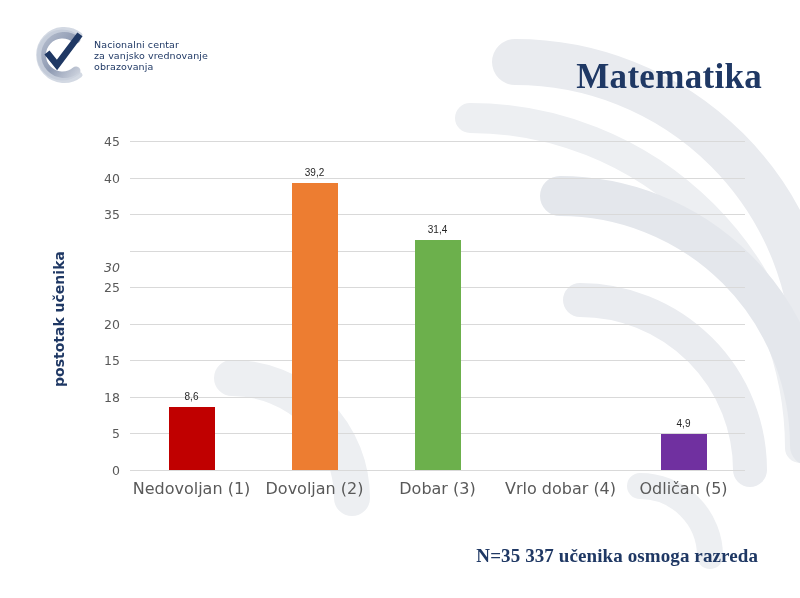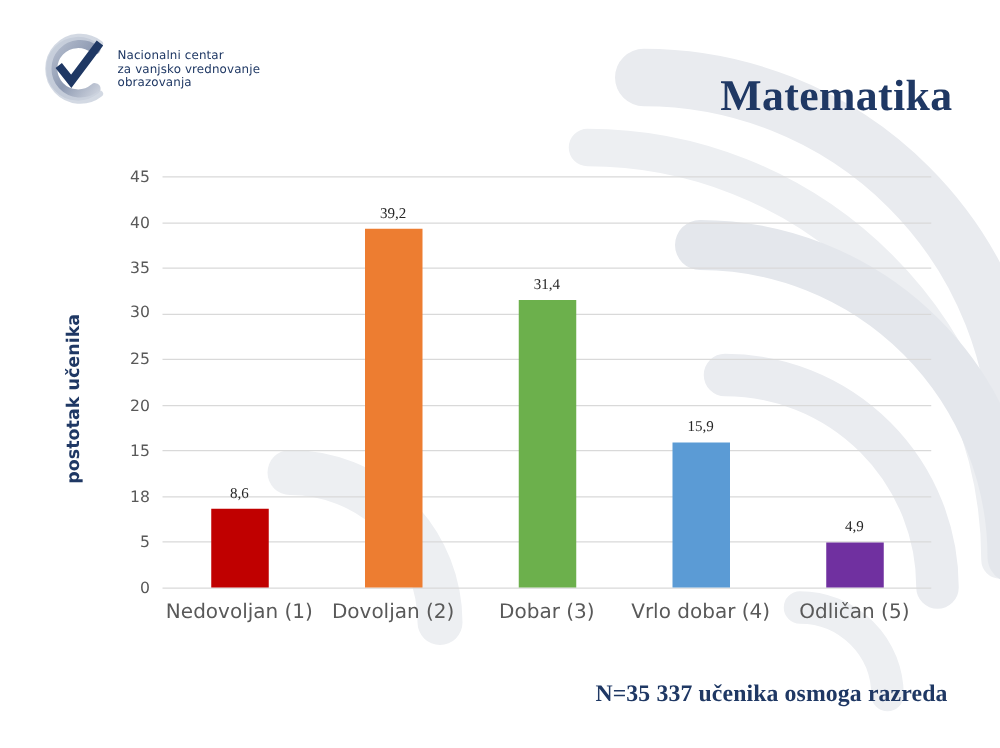--- a/index.html
+++ b/index.html
@@ -141,22 +141,22 @@
     position: absolute;
     bottom: 0;
     left: 50%;
     transform: translateX(-50%);
     width: 46px;
   }
   .bar-label {
     position: absolute;
     left: 50%;
     transform: translateX(-50%);
-    font-family: Liberation Serif, serif;
-    font-size: 12px;
+    font-family: Liberation Sans, sans-serif;
+    font-size: 10px;
     color: #262626;
     white-space: nowrap;
     text-align: right;
   }
   .cat-label {
     position: absolute;
     top: 479px;
     font-family: "DejaVu Sans", sans-serif;
     font-size: 16px;
     color: #595959;
@@ -203,21 +203,21 @@
 
   <div id="yaxis-title">postotak učenika</div>
 
   <div id="ytick-holder">
       <div class="ytick-label" style="top: 329px;">0</div>
       <div class="ytick-label" style="top: 292.444px;">5</div>
       <div class="ytick-label" style="top: 255.889px;">18</div>
       <div class="ytick-label" style="top: 219.333px;">15</div>
       <div class="ytick-label" style="top: 182.778px;">20</div>
       <div class="ytick-label" style="top: 146.222px;">25</div>
-      <div class="ytick-label" style="top: 108px;">30</div>
+      <div class="ytick-label" style="top: 126px; font-style: italic;">30</div>
       <div class="ytick-label" style="top: 73.1111px;">35</div>
       <div class="ytick-label" style="top: 36.5556px;">40</div>
       <div class="ytick-label" style="top: 0px;">45</div>
     </div>
 
   <div id="plot">
       <div class="gridline" style="top: 329px;"></div>
       <div class="gridline" style="top: 292.444px;"></div>
       <div class="gridline" style="top: 255.889px;"></div>
       <div class="gridline" style="top: 219.333px;"></div>
@@ -232,24 +232,20 @@
         <div class="bar-label" style="bottom: 67.8756px;">8,6</div>
       </div>
       <div class="bar-slot" style="left: 123px; width: 123px;">
         <div class="bar" title="Dovoljan (2): 39,2" style="height: 286.596px; background: rgb(237, 125, 49);"></div>
         <div class="bar-label" style="bottom: 291.596px;">39,2</div>
       </div>
       <div class="bar-slot" style="left: 246px; width: 123px;">
         <div class="bar" title="Dobar (3): 31,4" style="height: 229.569px; background: rgb(108, 176, 76);"></div>
         <div class="bar-label" style="bottom: 234.569px;">31,4</div>
       </div>
-      <div class="bar-slot" style="left: 369px; width: 123px;">
-        <div class="bar" title="Vrlo dobar (4): 15,9" style="height: 116.247px; background: rgb(91, 155, 213);"></div>
-        <div class="bar-label" style="bottom: 121.247px;">15,9</div>
-      </div>
       <div class="bar-slot" style="left: 492px; width: 123px;">
         <div class="bar" title="Odličan (5): 4,9" style="height: 35.8244px; background: rgb(112, 48, 160);"></div>
         <div class="bar-label" style="bottom: 40.8244px;">4,9</div>
       </div>
     </div>
 
 <div class="cat-label" style="left: 191.5px;">Nedovoljan (1)</div>
     <div class="cat-label" style="left: 314.5px;">Dovoljan (2)</div>
     <div class="cat-label" style="left: 437.5px;">Dobar (3)</div>
     <div class="cat-label" style="left: 560.5px;">Vrlo dobar (4)</div>

